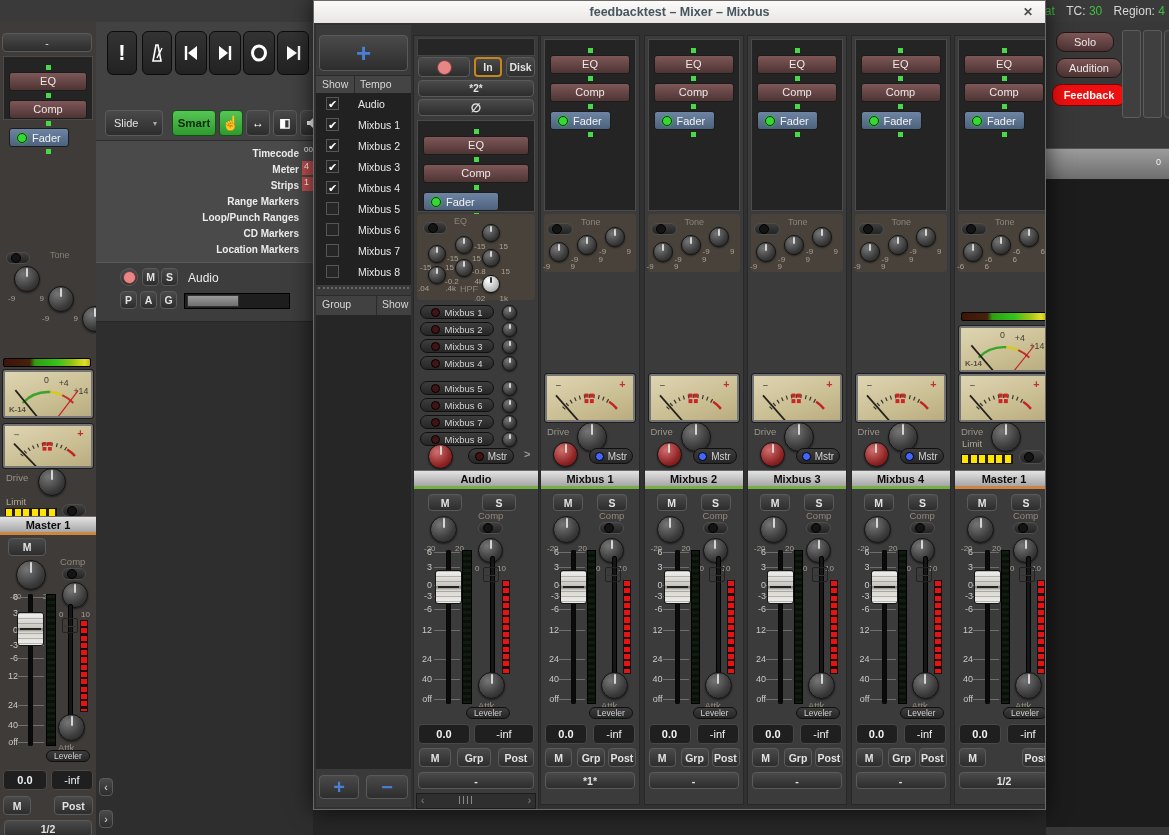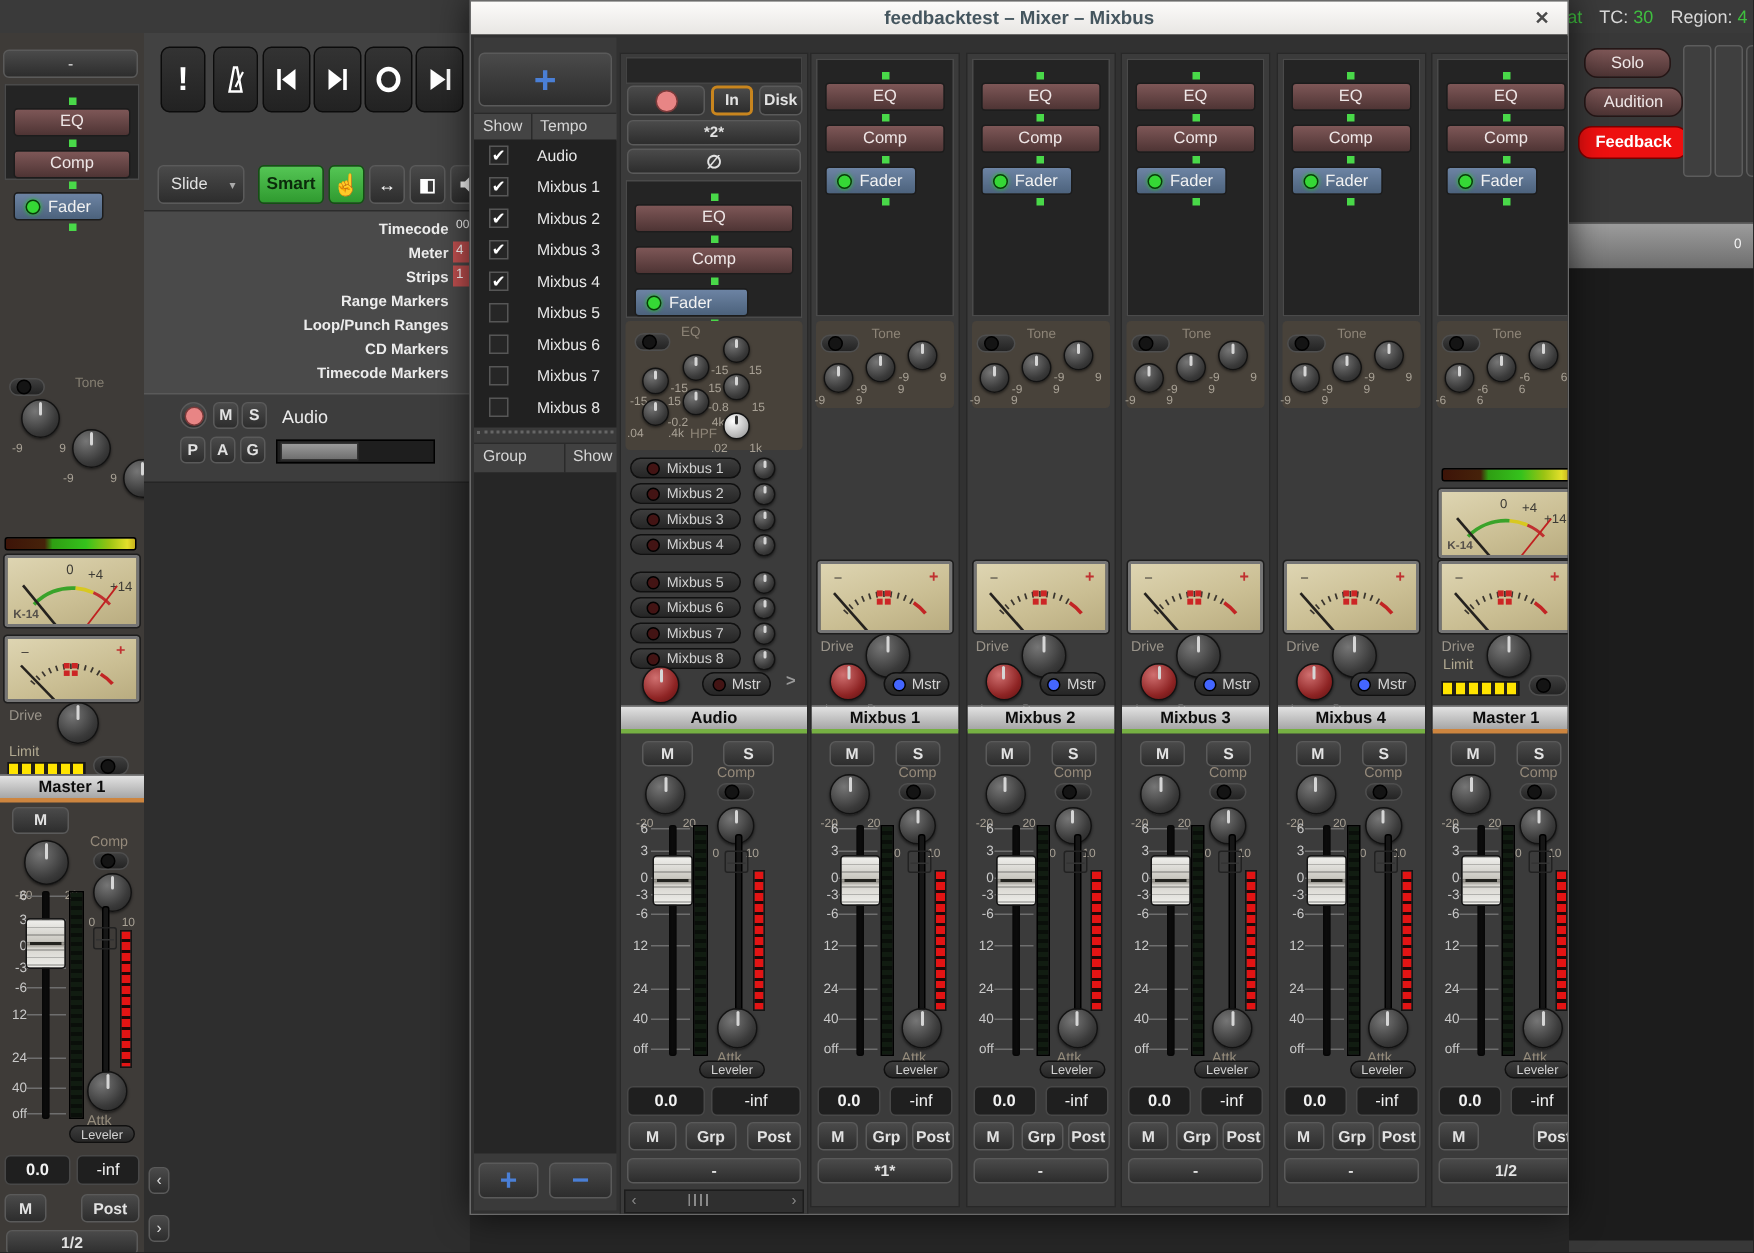--- a/index.html
+++ b/index.html
@@ -263,21 +263,21 @@
           </svg>
       </div>
       <div class="p" style="left:0;top:118px;right:0;height:122px;background:#4a4a4a;border-top:1px solid #2c2c2c">
         <div id="ruler-labels" style="padding-top:5px">
             <div class="rlabel" style="position: static;">Timecode</div>
             <div class="rlabel" style="position: static;">Meter</div>
             <div class="rlabel" style="position: static;">Strips</div>
             <div class="rlabel" style="position: static;">Range Markers</div>
             <div class="rlabel" style="position: static;">Loop/Punch Ranges</div>
             <div class="rlabel" style="position: static;">CD Markers</div>
-            <div class="rlabel" style="position: static;">Timecode Markers</div>
+            <div class="rlabel" style="position: static;">Location Markers</div>
           </div>
         <div class="p" style="right:0;top:4px;width:9px;overflow:hidden;color:#fff;font-size:8px">00</div>
         <div class="p" style="right:0;top:20px;width:9px;height:14px;background:#c25050;color:#fff;font-size:9px;overflow:hidden;padding-left:2px">4</div>
         <div class="p" style="right:0;top:36px;width:9px;height:14px;background:#c25050;color:#fff;font-size:9px;overflow:hidden;padding-left:2px">1</div>
       </div>
       <div class="p" style="left:0;top:240px;right:0;height:58px;background:#3d3d3d;border-top:1px solid #5a5a5a;border-bottom:1px solid #252525">
         <div class="btn" style="left:24px;top:5px;width:18px;height:18px;border-radius:9px">
             <span style="width:11px;height:11px;border-radius:50%;background:#e88585;border:1px solid #7a3a3a"></span>
           </div>
         <div class="btn" style="left:46px;top:5px;width:17px;height:18px">M</div>

